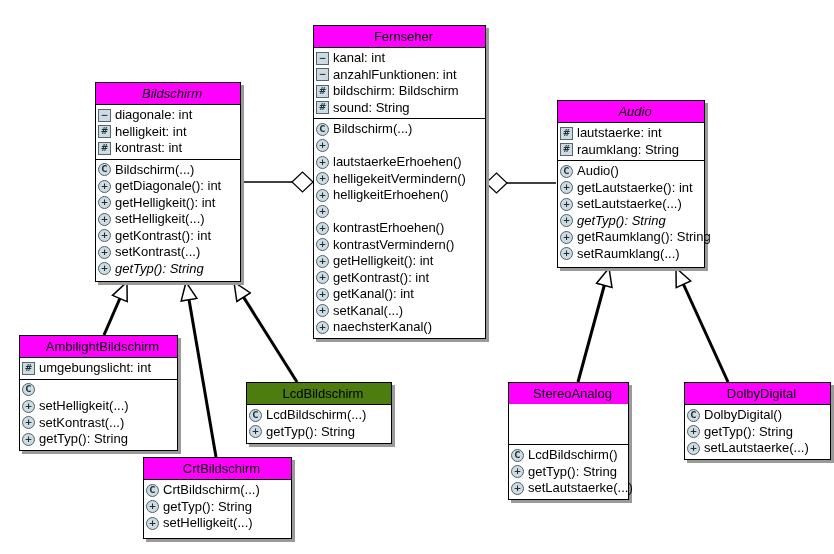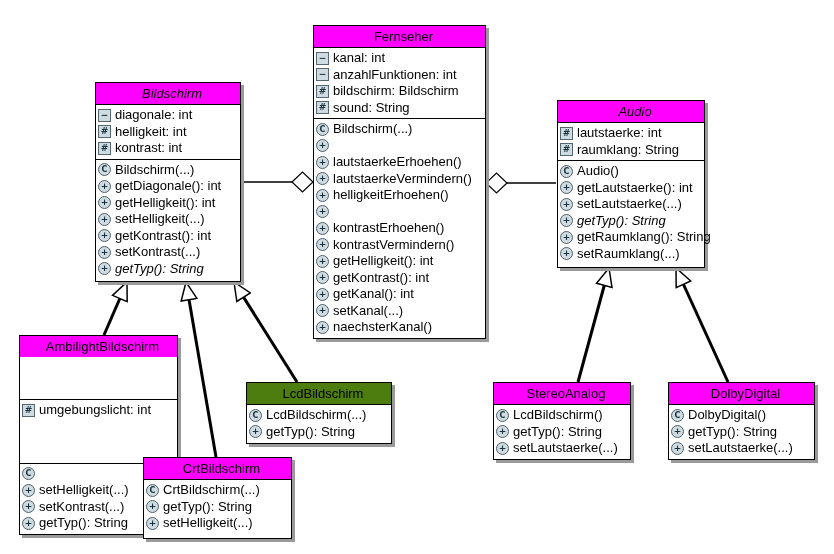--- a/index.html
+++ b/index.html
@@ -136,21 +136,21 @@
         </div>
         <div class="uml-member">
           <span class="icon plus">+</span>
         </div>
         <div class="uml-member">
           <span class="icon plus">+</span>
           <span class="mtext">lautstaerkeErhoehen()</span>
         </div>
         <div class="uml-member">
           <span class="icon plus">+</span>
-          <span class="mtext">lautstaerkeVermindern()</span>
+          <span class="mtext">helligekeitVermindern()</span>
         </div>
         <div class="uml-member">
           <span class="icon plus">+</span>
           <span class="mtext">helligkeitErhoehen()</span>
         </div>
         <div class="uml-member">
           <span class="icon plus">+</span>
         </div>
         <div class="uml-member">
           <span class="icon plus">+</span>
@@ -214,21 +214,21 @@
         <div class="uml-member">
           <span class="icon plus">+</span>
           <span class="mtext">getRaumklang(): String</span>
         </div>
         <div class="uml-member">
           <span class="icon plus">+</span>
           <span class="mtext">setRaumklang(...)</span>
         </div>
       </div>
     </div>
-    <div class="uml-class" style="left: 19px; top: 335px; width: 159px; min-height: 112px; gap: 42px;">
+    <div class="uml-class" style="left: 19px; top: 335px; width: 159px; min-height: 112px;">
       <div class="uml-header" style="background: rgb(255, 0, 255);">AmbilightBildschirm</div>
       <div class="uml-compartment">
         <div class="uml-member">
           <span class="icon hash">#</span>
           <span class="mtext">umgebungslicht: int</span>
         </div>
       </div>
       <div class="uml-compartment grow">
         <div class="uml-member">
           <span class="icon ctor">C</span>
@@ -270,38 +270,38 @@
         <div class="uml-member">
           <span class="icon plus">+</span>
           <span class="mtext">getTyp(): String</span>
         </div>
         <div class="uml-member">
           <span class="icon plus">+</span>
           <span class="mtext">setHelligkeit(...)</span>
         </div>
       </div>
     </div>
-    <div class="uml-class" style="left: 493px; top: 382px; width: 138px; min-height: 76px;">
+    <div class="uml-class" style="left: 508px; top: 382px; width: 121px; min-height: 76px; gap: 40px;">
       <div class="uml-header" style="background: rgb(255, 0, 255);">StereoAnalog</div>
       <div class="uml-compartment grow">
         <div class="uml-member">
           <span class="icon ctor">C</span>
           <span class="mtext">LcdBildschirm()</span>
         </div>
         <div class="uml-member">
           <span class="icon plus">+</span>
           <span class="mtext">getTyp(): String</span>
         </div>
         <div class="uml-member">
           <span class="icon plus">+</span>
           <span class="mtext">setLautstaerke(...)</span>
         </div>
       </div>
     </div>
-    <div class="uml-class" style="left: 668px; top: 382px; width: 147px; min-height: 76px;">
+    <div class="uml-class" style="left: 684px; top: 382px; width: 147px; min-height: 76px;">
       <div class="uml-header" style="background: rgb(255, 0, 255);">DolbyDigital</div>
       <div class="uml-compartment grow">
         <div class="uml-member">
           <span class="icon ctor">C</span>
           <span class="mtext">DolbyDigital()</span>
         </div>
         <div class="uml-member">
           <span class="icon plus">+</span>
           <span class="mtext">getTyp(): String</span>
         </div>

